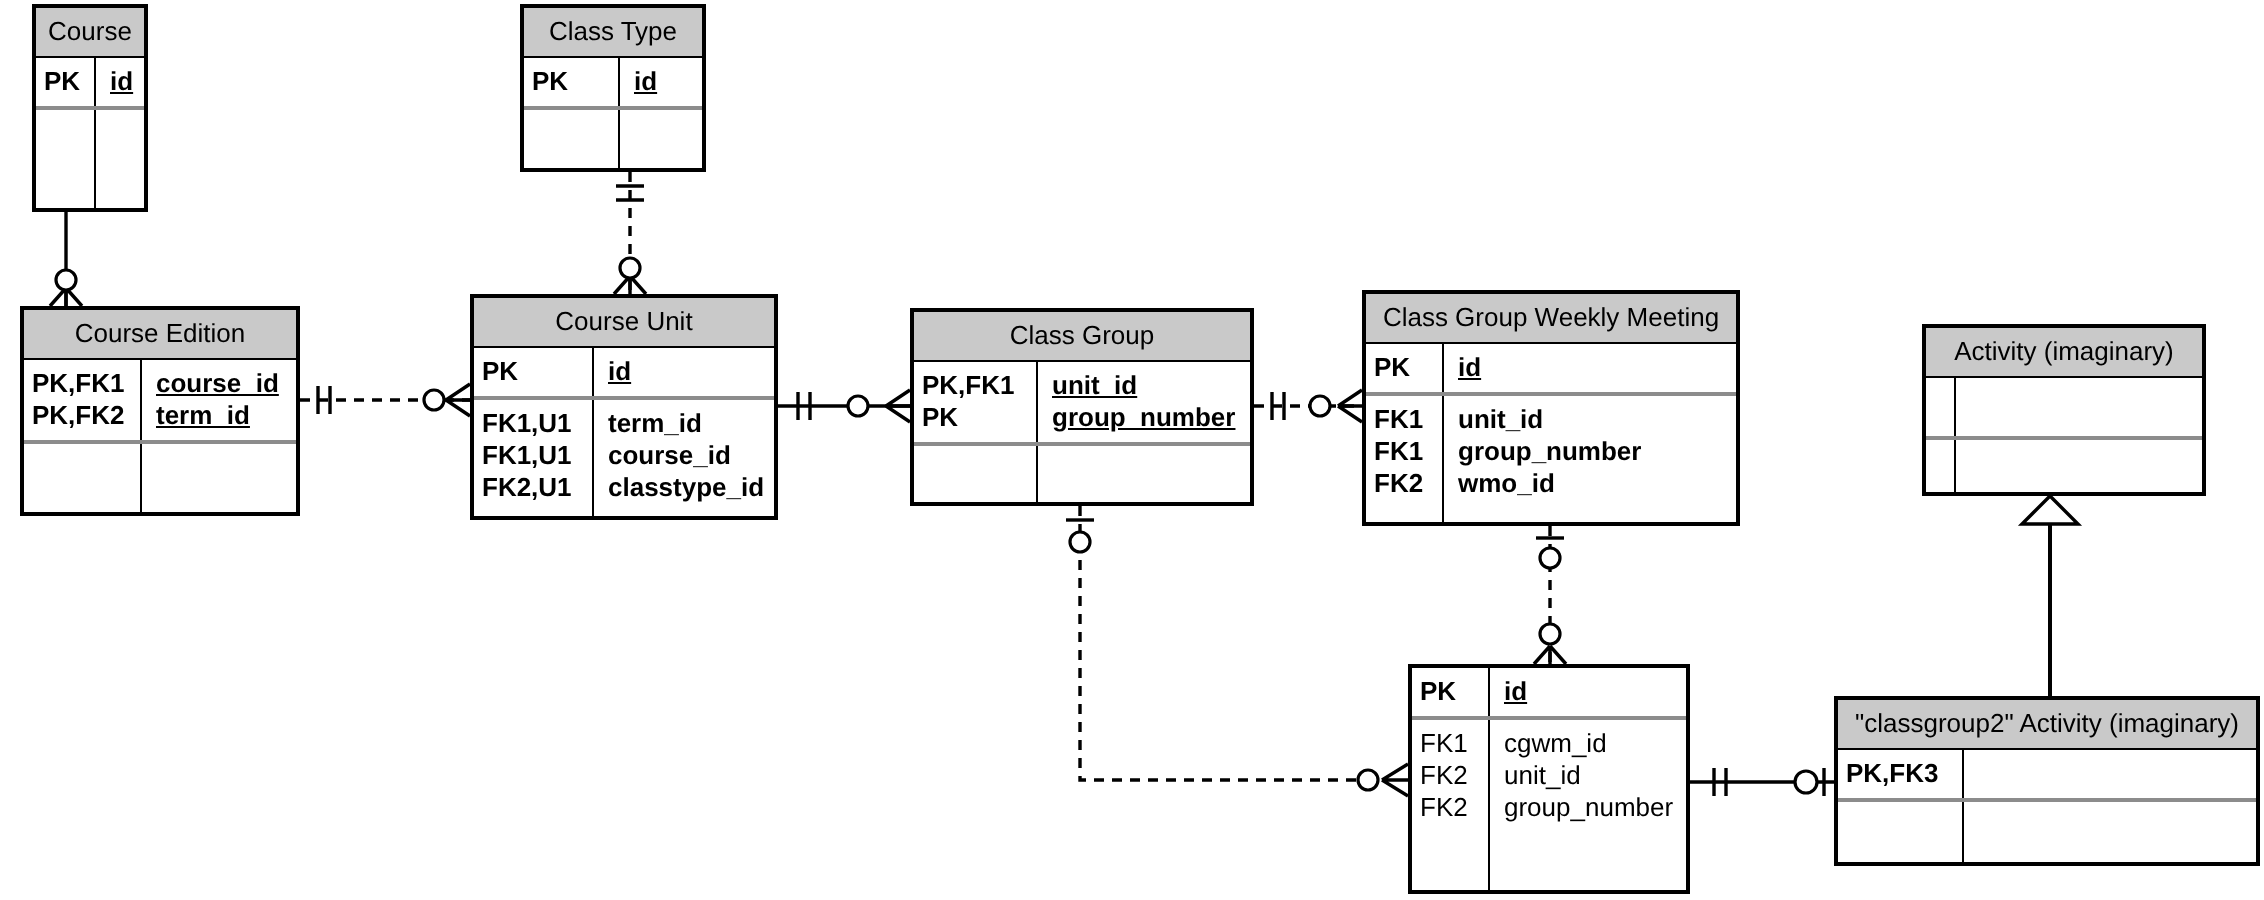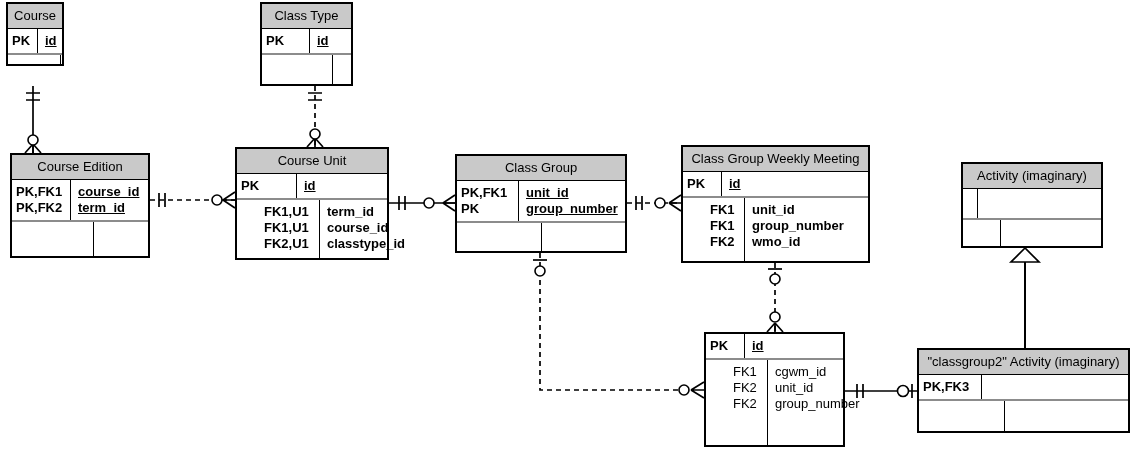--- a/index.html
+++ b/index.html
@@ -23,21 +23,21 @@
   .ehead {
     background:#c9c9c9;
     border-bottom:1px solid #000;
     text-align:center;
     padding:4px 2px;
     line-height:16px;
     white-space:nowrap;
     flex:0 0 auto;
   }
   .sect { display:flex; flex:0 0 auto; }
-  .sect:last-child { flex:1 1 auto;padding-left:23px; }
+  .sect:last-child { flex:1 1 auto; }
   .sect + .sect { border-top:2px solid #8c8c8c; }
   .kc {
     width:var(--kw);
     flex:0 0 var(--kw);
     box-sizing:border-box;
     border-right:1px solid #000;
     padding:4px 2px 4px 4px;
   }
   .ac { flex:1; padding:4px 4px 4px 7px; }
   .k, .a { line-height:16px; font-weight:bold; white-space:nowrap; }
@@ -113,21 +113,21 @@
       <path d="M912 384 V398"></path>
       <circle cx="903" cy="391" r="5.5"></circle>
     </g>
 
     <g>
       <path d="M1025 348 V262" style="stroke-width:2"></path>
       <polygon points="1025,248 1011,262 1039,262"></polygon>
     </g>
   </svg>
 
-  <div class="entity" style="left:6px;top:2px;width:58px;height:64px;--kw:30px">
+  <div class="entity" style="left:16px;top:2px;width:58px;height:104px;--kw:30px">
     <div class="ehead">Course</div>
     <div class="sect">
       <div class="kc">
           <div class="k">PK</div>
         </div>
       <div class="ac">
           <div class="a u">id</div>
         </div>
     </div>
     <div class="sect">

